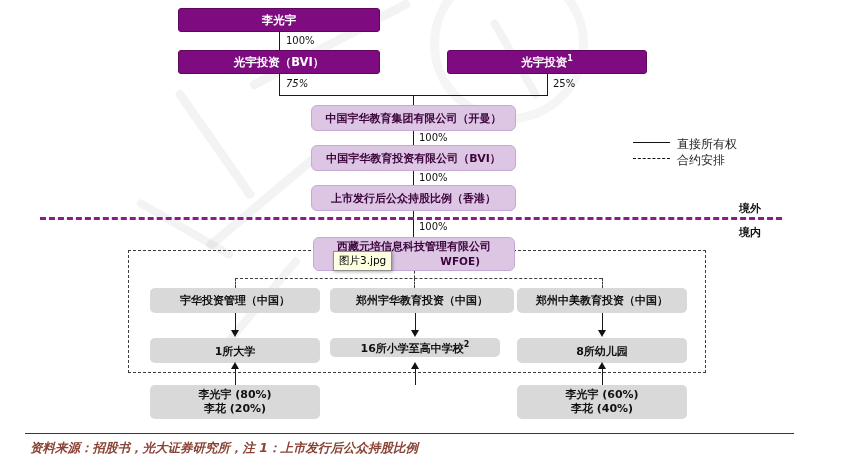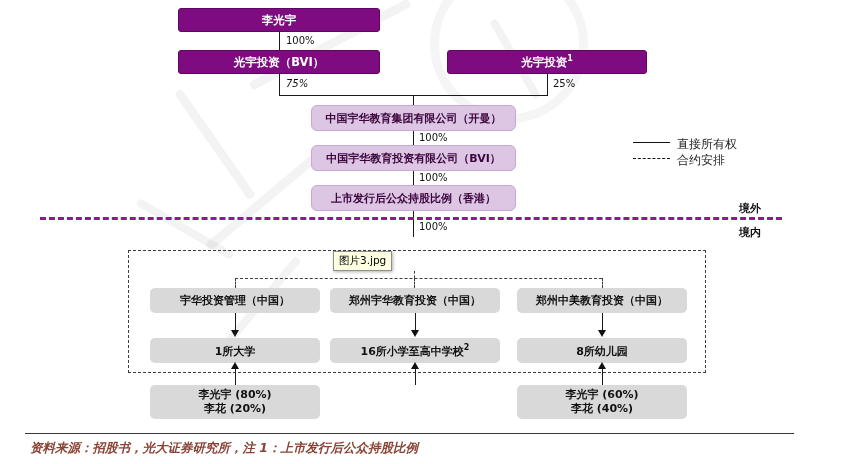--- a/index.html
+++ b/index.html
@@ -97,51 +97,59 @@
   <div class="legend-text" style="left:677px;top:136px;">直接所有权</div>
   <div class="legend-line-dash" style="left:633px;top:158px;"></div>
   <div class="legend-text" style="left:677px;top:152px;">合约安排</div>
 
   <div class="boundary-label" style="left:720px;top:201px;">境外</div>
   <div class="separator" style="left:40px;top:217px;width:742px;"></div>
   <div class="boundary-label" style="left:720px;top:225px;">境内</div>
 
   <div class="big-dash-rect" style="left:128px;top:250px;width:578px;height:123px;"></div>
 
+  <div class="box box-light wfoe" style="left:313px;top:237px;width:202px;height:34px;">
+    <div>西藏元培信息科技管理有限公司</div>
+    <div class="l2">
+      <span>(外資独</span>
+      <span class="gap"></span>
+      <span>WFOE)</span>
+    </div>
+  </div>
   <div class="tooltip" style="left:333px;top:251px;">
     <span>图片3.jpg</span>
   </div>
 
   <div class="vdash" style="left:414px;top:271px;height:7px;"></div>
   <div class="hdash" style="left:235px;top:278px;width:367px;"></div>
   <div class="vdash" style="left:235px;top:278px;height:10px;"></div>
   <div class="vdash" style="left:414px;top:278px;height:10px;"></div>
   <div class="vdash" style="left:602px;top:278px;height:10px;"></div>
 
   <div class="box box-grey" style="left:150px;top:288px;width:170px;height:25px;">
     <span>宇华投资管理（中国）</span>
   </div>
-  <div class="box box-grey" style="left:330px;top:288px;width:170px;height:25px;">
+  <div class="box box-grey" style="left:330px;top:288px;width:184px;height:25px;">
     <span>郑州宇华教育投资（中国）</span>
   </div>
   <div class="box box-grey" style="left:517px;top:288px;width:170px;height:25px;">
     <span>郑州中美教育投资（中国）</span>
   </div>
 
   <div class="vline" style="left:235px;top:313px;height:18px;"></div>
   <div class="arrow-down" style="left:231px;top:330px;"></div>
   <div class="vline" style="left:415px;top:313px;height:18px;"></div>
   <div class="arrow-down" style="left:411px;top:330px;"></div>
   <div class="vline" style="left:602px;top:313px;height:18px;"></div>
   <div class="arrow-down" style="left:598px;top:330px;"></div>
 
   <div class="box box-grey" style="left:150px;top:338px;width:170px;height:25px;">
     <span><span>1所大学</span><sup></sup></span>
   </div>
-  <div class="box box-grey" style="left:330px;top:338px;width:170px;height:25px;">
+  <div class="box box-grey" style="left:330px;top:338px;width:170px;height:19px;">
     <span><span>16所小学至高中学校</span><sup>2</sup></span>
   </div>
   <div class="box box-grey" style="left:517px;top:338px;width:170px;height:25px;">
     <span><span>8所幼儿园</span><sup></sup></span>
   </div>
 
   <div class="arrow-up" style="left:231px;top:362px;"></div>
   <div class="vline" style="left:235px;top:368px;height:17px;"></div>
   <div class="arrow-up" style="left:411px;top:362px;"></div>
   <div class="vline" style="left:415px;top:368px;height:17px;"></div>

